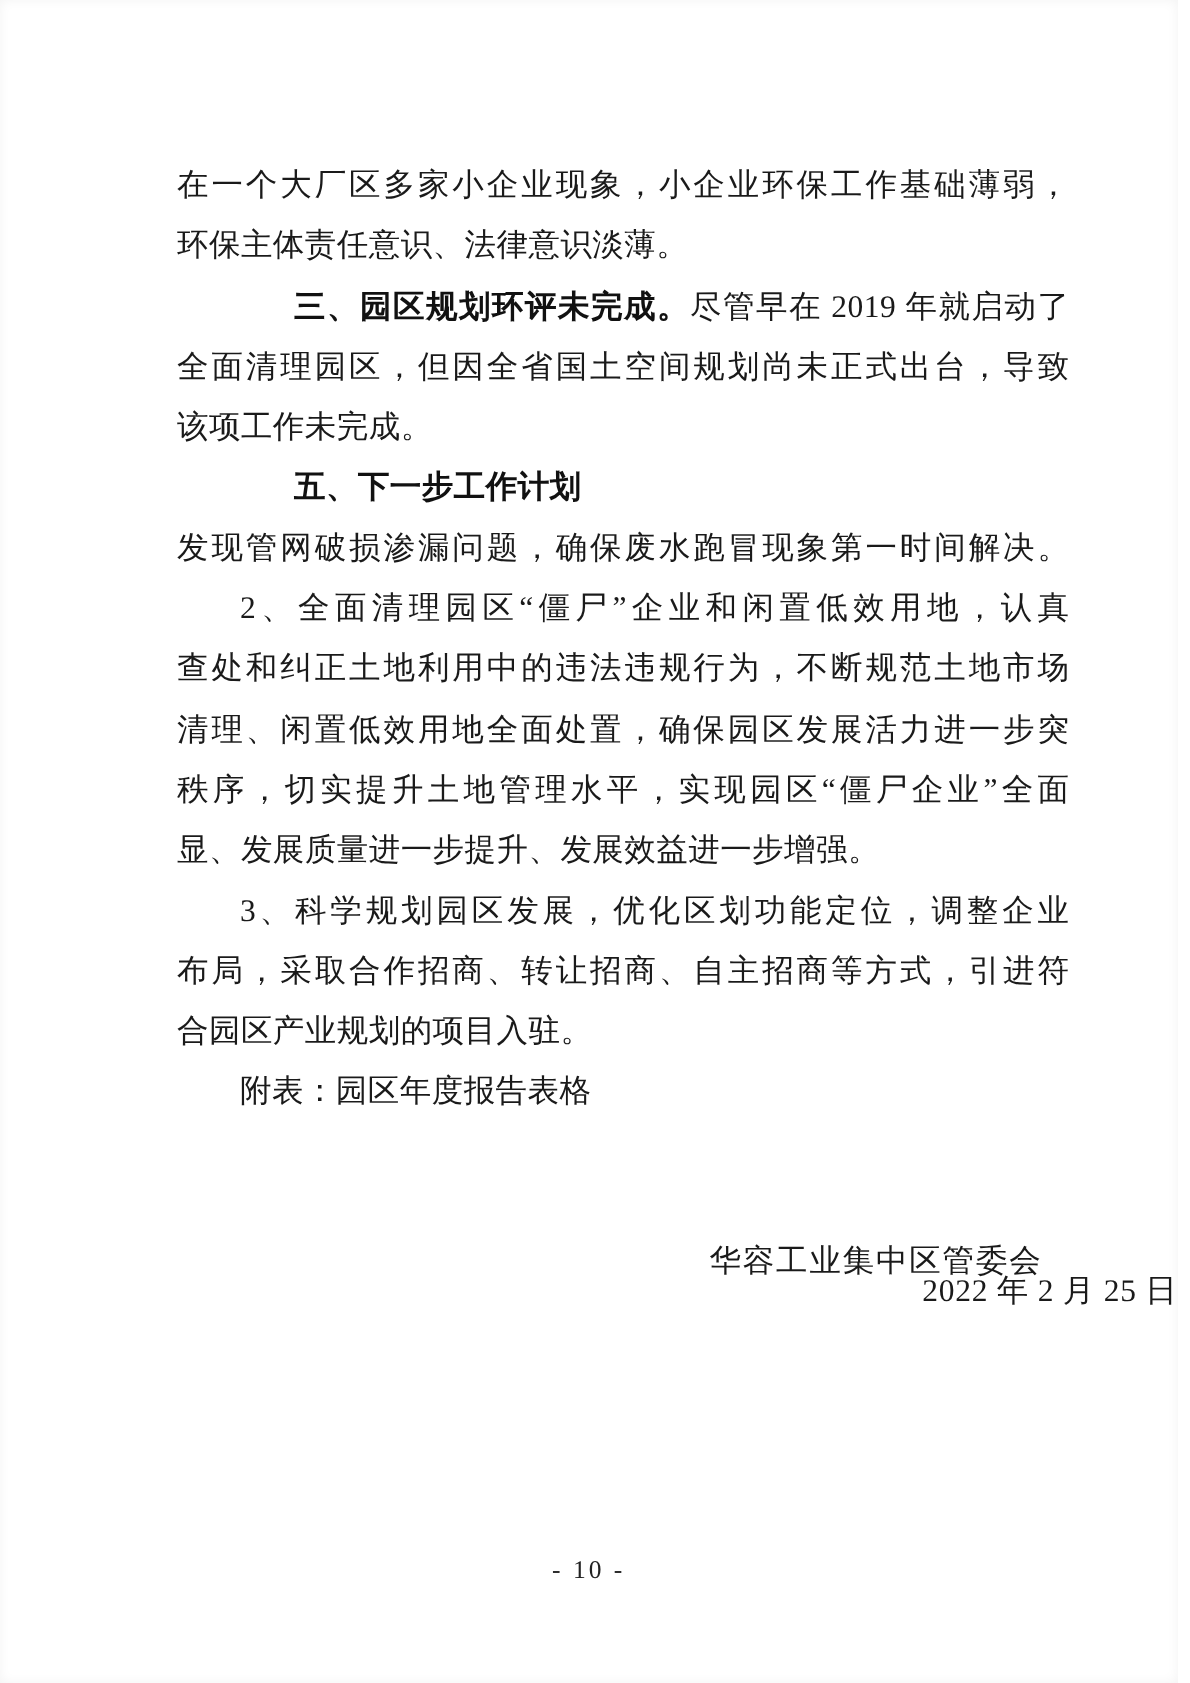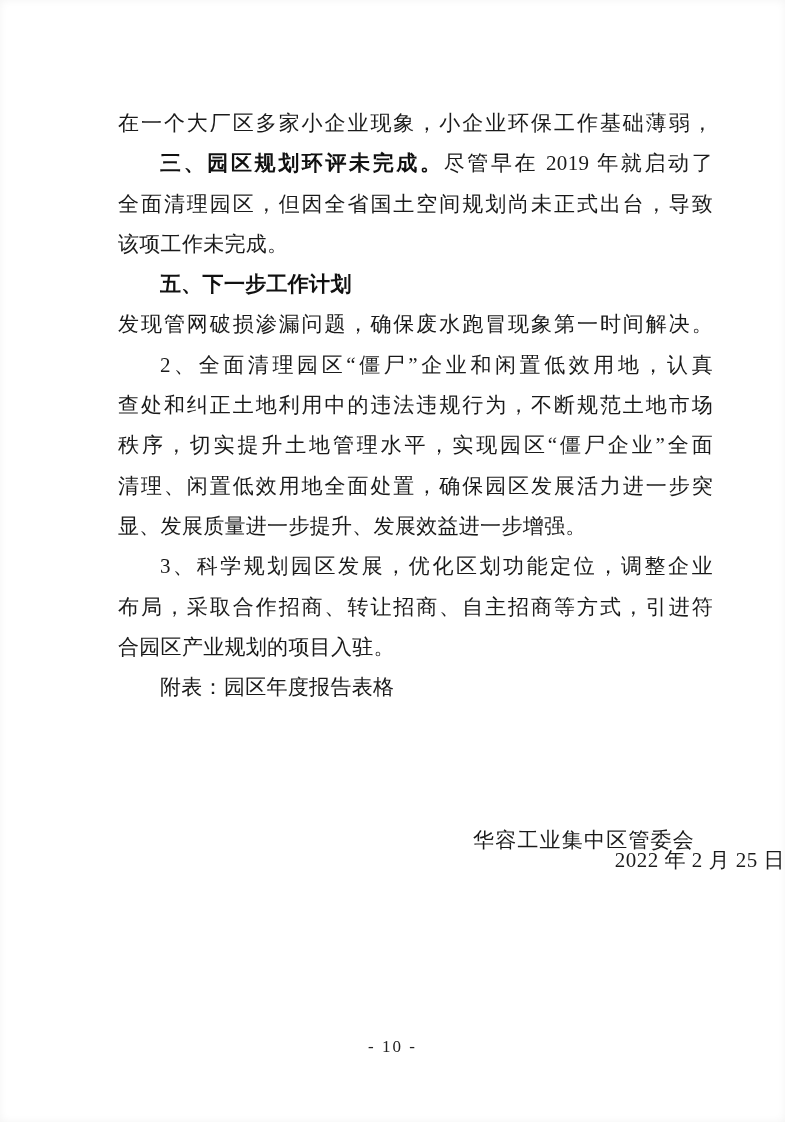--- a/index.html
+++ b/index.html
@@ -36,20 +36,21 @@
     padding-left:42px;
   }
   .line.j.ind{
     padding-left:42px;
     width:553px;
   }
   .hd{
     font-family:Liberation Serif, serif;
     font-weight:700;
     color:#111111;
+    margin-left:36px;
   }
   .sig-line{
     position:absolute;
     left:0;
     width:100%;
     height:40px;
     line-height:40px;
     font-size:21px;
     text-align:right;
     box-sizing:border-box;
@@ -68,29 +69,30 @@
     color:#222222;
   }
 </style>
 </head>
 <body>
 
 <div class="page">
 
   <div class="body-text">
     <div class="line j"><span>在一个大厂区多家小企业现象，小企业环保工作基础薄弱，</span></div>
+    <div class="line"><span>环保主体责任意识、法律意识淡薄。</span></div>
     <div class="line j ind"><span class="hd">三、园区规划环评未完成。</span><span>尽管早在 2019 年就启动了</span></div>
     <div class="line j"><span>全面清理园区，但因全省国土空间规划尚未正式出台，导致</span></div>
     <div class="line"><span>该项工作未完成。</span></div>
     <div class="line ind"><span class="hd">五、下一步工作计划</span></div>
     <div class="line j"><span>发现管网破损渗漏问题，确保废水跑冒现象第一时间解决。</span></div>
     <div class="line j ind"><span>2、全面清理园区“僵尸”企业和闲置低效用地，认真</span></div>
     <div class="line j"><span>查处和纠正土地利用中的违法违规行为，不断规范土地市场</span></div>
+    <div class="line j"><span>清理、闲置低效用地全面处置，确保园区发展活力进一步突</span></div>
     <div class="line j"><span>秩序，切实提升土地管理水平，实现园区“僵尸企业”全面</span></div>
-    <div class="line j"><span>清理、闲置低效用地全面处置，确保园区发展活力进一步突</span></div>
     <div class="line"><span>显、发展质量进一步提升、发展效益进一步增强。</span></div>
     <div class="line j ind"><span>3、科学规划园区发展，优化区划功能定位，调整企业</span></div>
     <div class="line j"><span>布局，采取合作招商、转让招商、自主招商等方式，引进符</span></div>
     <div class="line"><span>合园区产业规划的项目入驻。</span></div>
     <div class="line ind"><span>附表：园区年度报告表格</span></div>
   </div>
 
   <div class="sig-line sig-org">华容工业集中区管委会</div>
   <div class="sig-line sig-date">2022 年 2 月 25 日</div>
 

